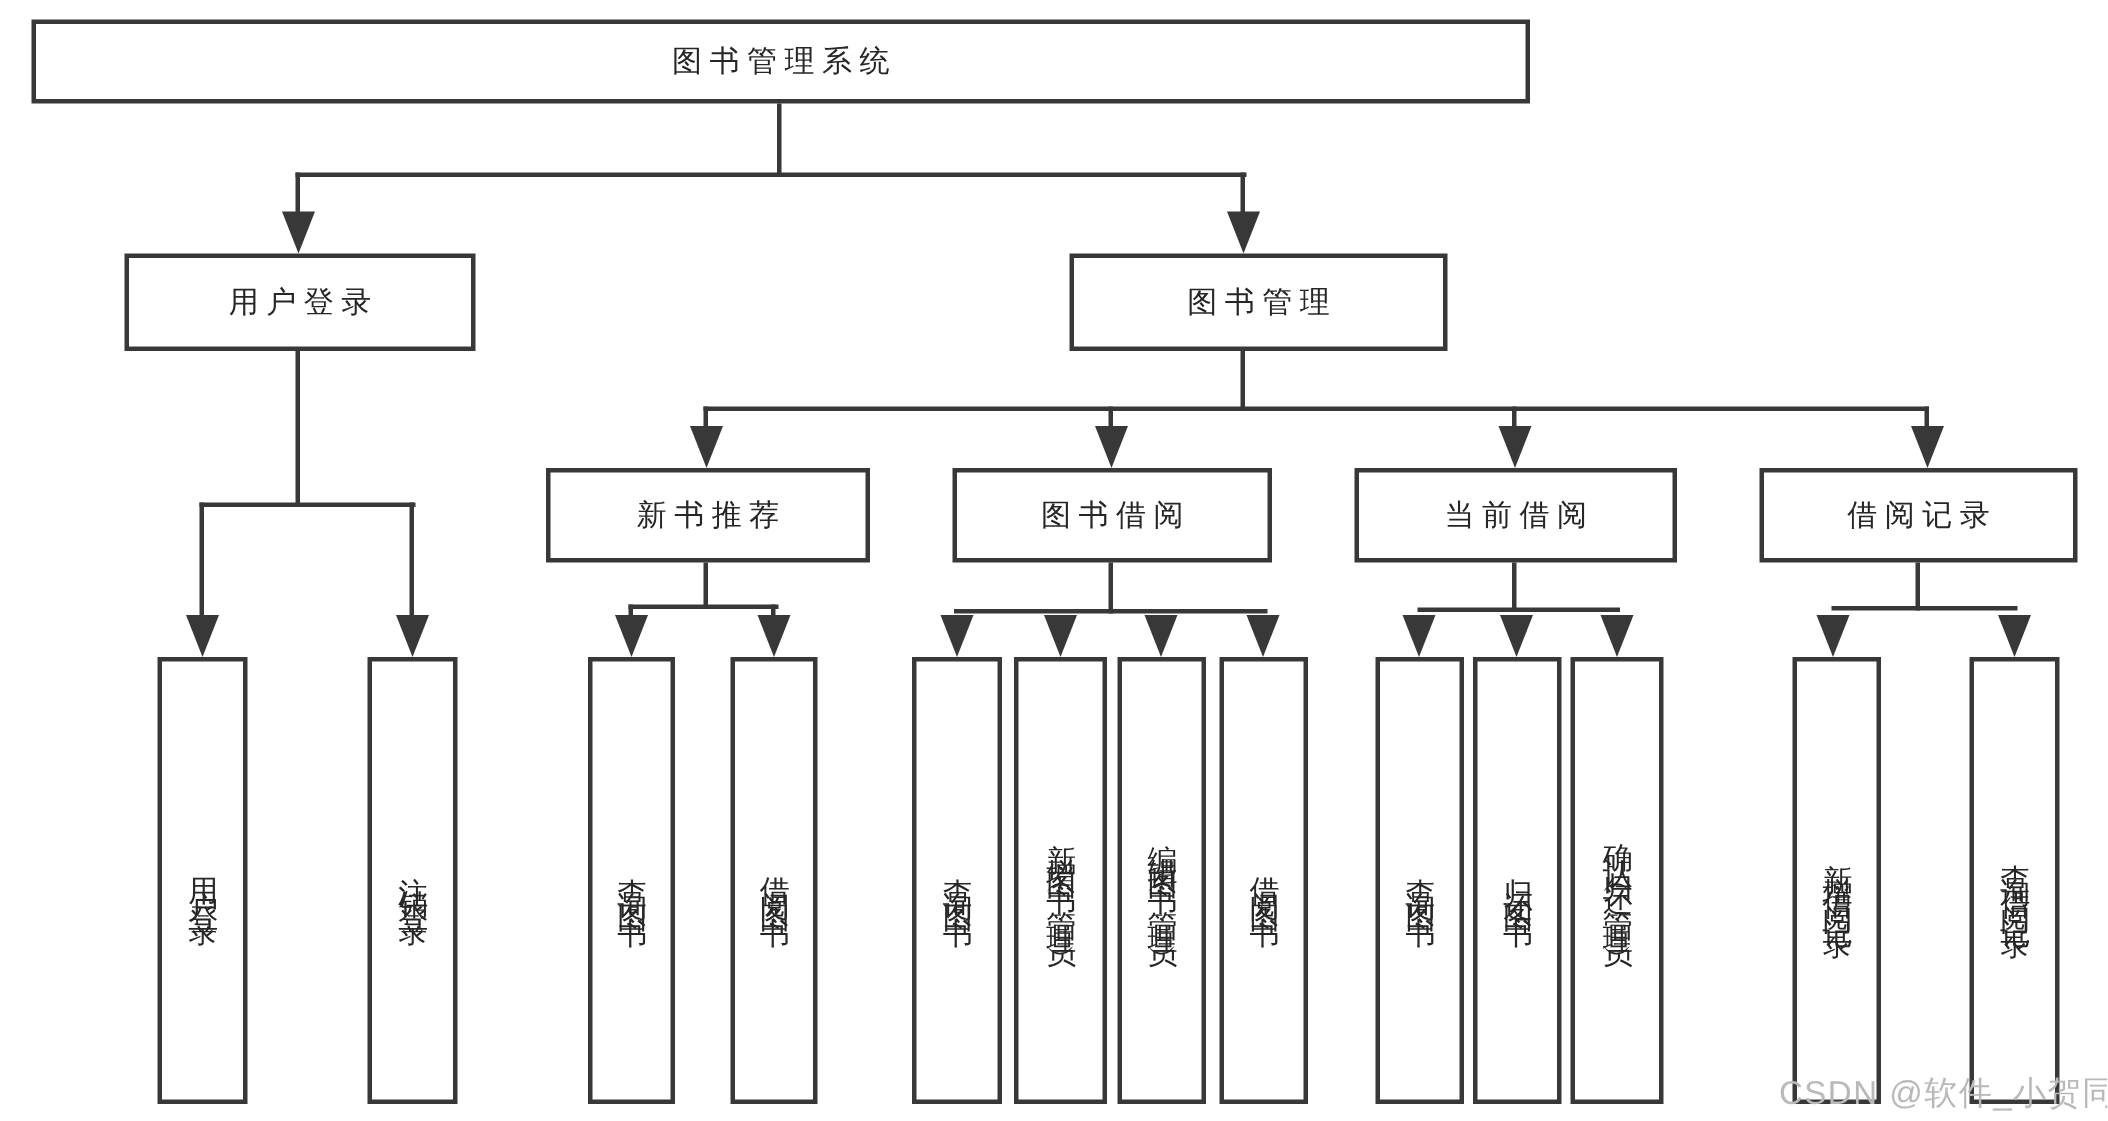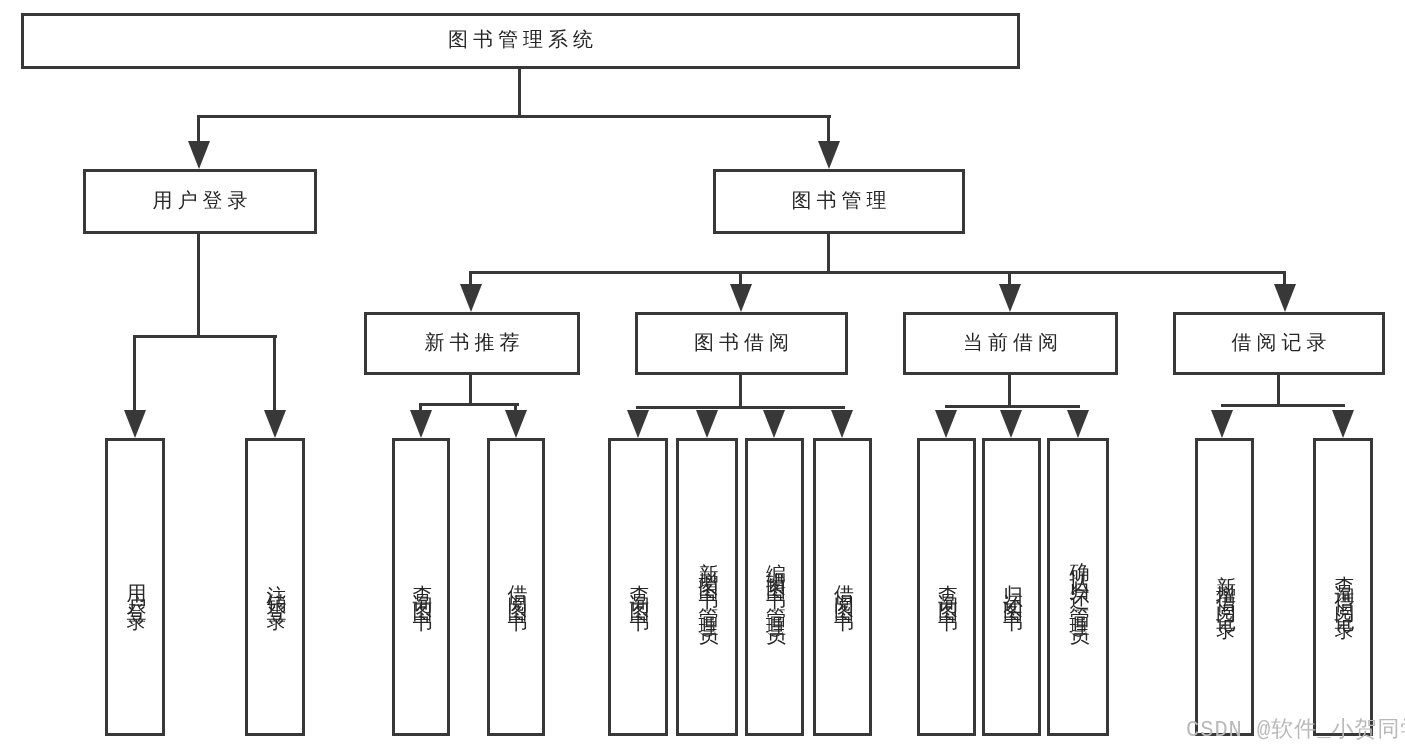--- a/index.html
+++ b/index.html
@@ -1,18 +1,18 @@
 <!DOCTYPE html>
 <html><head>
 <meta charset="utf-8">
 <style>
   html,body{margin:0;padding:0;background:#ffffff;}
   #canvas{
     position:relative;width:1405px;height:747px;background:#ffffff;overflow:hidden;
-    font-family:Liberation Mono, monospace;
+    font-family:Liberation Sans, sans-serif;
   }
   .box{
     position:absolute;box-sizing:border-box;border:3px solid #383838;background:#ffffff;
     display:flex;align-items:center;justify-content:center;
     font-size:20px;color:#262626;letter-spacing:5px;text-indent:5px;
     line-height:1.1;
   }
   .vbox{
     writing-mode:vertical-rl;letter-spacing:9px;text-indent:0;
     padding:4px 0;font-size:20px;

